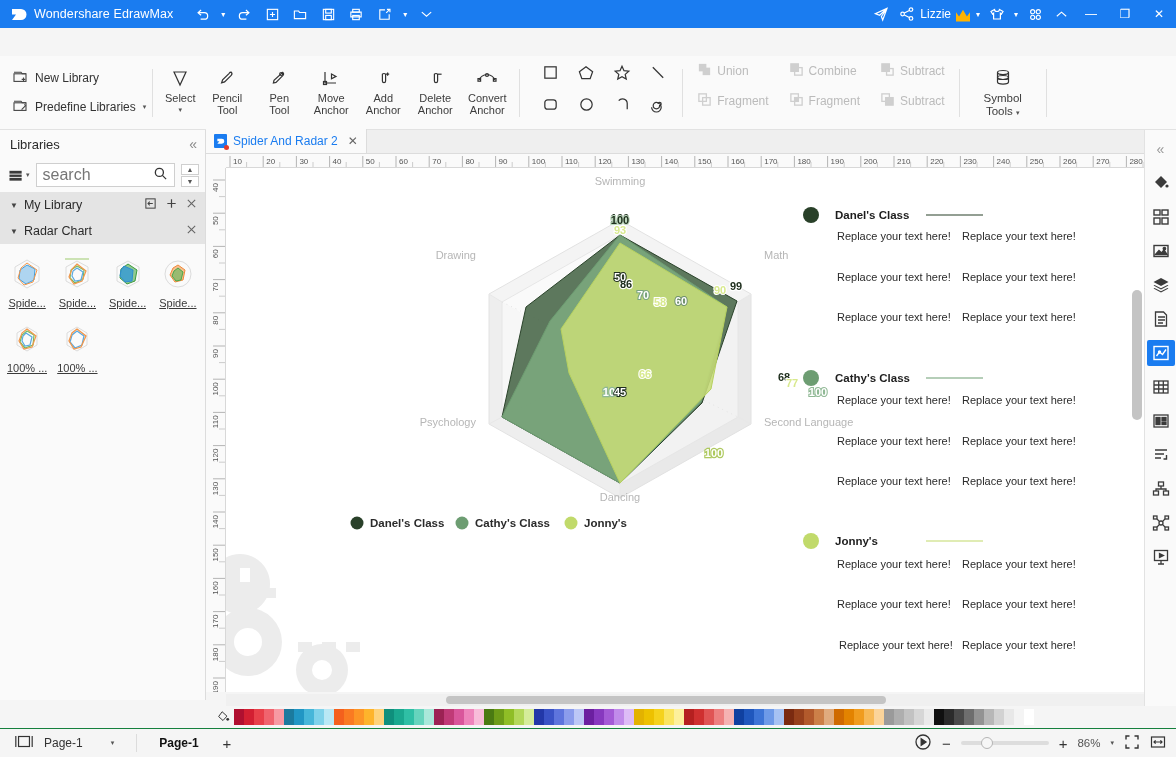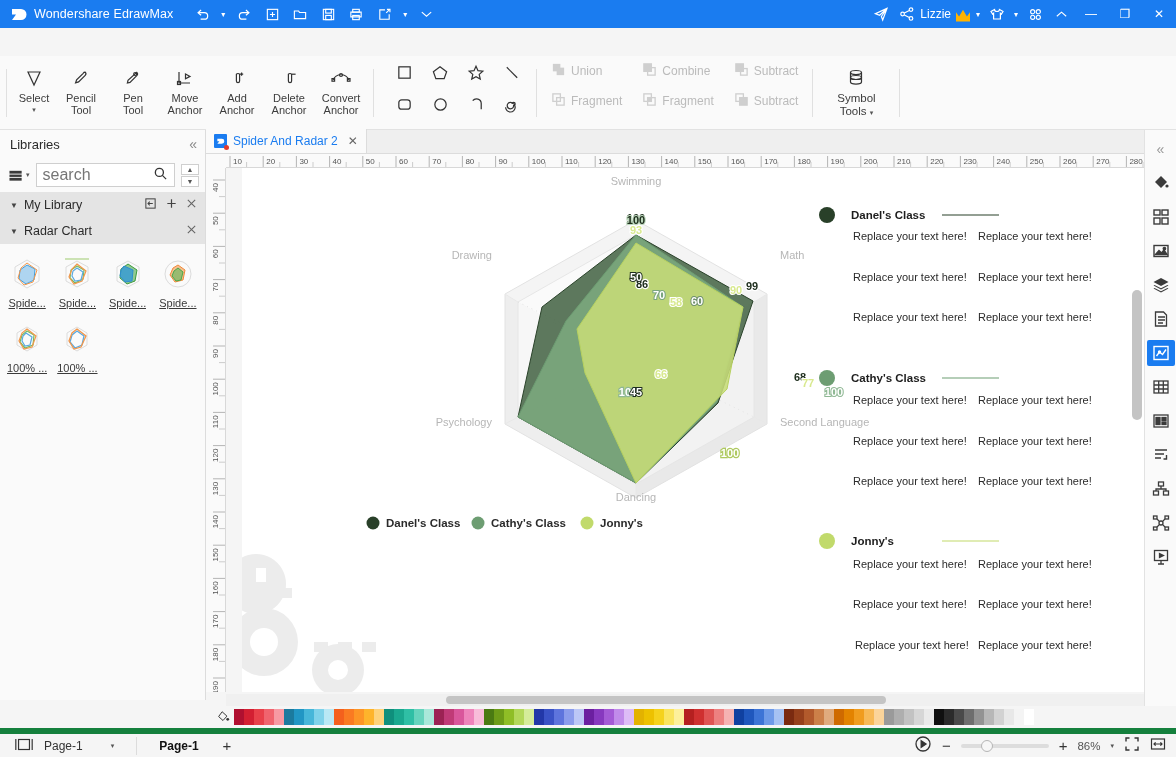--- a/index.html
+++ b/index.html
@@ -149,21 +149,21 @@
     position: absolute; left: 226px; top: 154px; width: 918px; height: 14px;
     background: #fafafa; border-bottom: 1px solid #d8d8d8; overflow: hidden;
   }
   .ruler-v {
     position: absolute; left: 206px; top: 168px; width: 20px; height: 524px;
     background: #fafafa; border-right: 1px solid #d8d8d8; overflow: hidden;
   }
   .ruler-corner { position:absolute; left:206px; top:154px; width:20px; height:14px; background:#fafafa; }
 
   .canvas {
-    position: absolute; left: 242px; top: 168px; width: 918px; height: 524px;
+    position: absolute; left: 226px; top: 168px; width: 918px; height: 524px;
     background: #f3f3f3; overflow: hidden;
   }
   .page {
     position: absolute; left: 0; top: 0; width: 918px; height: 524px; background: #fff;
   }
 
   .hscroll {
     position: absolute; left: 226px; top: 694px; width: 918px; height: 12px; background: #f0f0f0;
   }
   .hscroll .thumb { position: absolute; left: 220px; top: 2px; width: 440px; height: 8px; background: #c4c4c4; border-radius: 4px; }
@@ -188,21 +188,21 @@
   .palette-row {
     position: absolute; left: 206px; top: 706px; width: 970px; height: 22px;
     background: #f5f5f5; display: flex; align-items: center; padding-left: 6px;
   }
   .palette-swatches { display: flex; height: 16px; }
   .sw { width: 10px; height: 16px; }
 
   
   .statusbar {
     position: absolute; left: 0; top: 728px; width: 1176px; height: 29px;
-    background: #f5f5f5; border-top: 6px solid #15803d; display: flex; align-items: center;
+    background: #f5f5f5; border-top: 1px solid #15803d; display: flex; align-items: center;
   }
   .sb-left { display: flex; align-items: center; gap: 10px; padding-left: 14px; }
   .sb-pagesel { display: flex; align-items: center; gap: 28px; font-size: 12px; color: #333; }
   .sb-div { width: 1px; height: 18px; background: #dcdcdc; margin: 0 12px; }
   .sb-pagetab { font-size: 12px; color: #111; font-weight: bold; }
   .sb-plus { font-size: 15px; color: #333; margin-left: 14px; }
   .sb-right { margin-left: auto; display: flex; align-items: center; gap: 10px; padding-right: 10px; }
   .zoom-slider { position: relative; width: 88px; height: 4px; background: #dddddd; border-radius: 2px; }
   .zoom-knob { position: absolute; left: 20px; top: -4px; width: 12px; height: 12px; border-radius: 50%; background: #f6f6f6; border: 1px solid #b5b5b5; }
   .zoom-pct { font-size: 11.5px; color: #555; }
@@ -321,20 +321,43 @@
         <span class="win-btn">—</span>
         <span class="win-btn">❐</span>
         <span class="win-btn close">✕</span>
       </span>
     </span>
   </div>
 
 
   <div class="ribbon">
 
+    <div class="lib-col">
+      <div class="lib-row">
+        <span>
+          <svg width="16" height="16" viewBox="0 0 16 16" fill="none" stroke="#444" stroke-width="1.1">
+              <path d="M2 3.2h7l1.2 1.6H14"></path>
+              <rect x="2" y="4.8" width="12" height="7.6"></rect>
+              <path d="M11.5 8.6v3.6M9.7 10.4h3.6" stroke="#444"></path>
+            </svg>
+        </span>
+        <span>New Library</span>
+      </div>
+      <div class="lib-row">
+        <span>
+          <svg width="16" height="16" viewBox="0 0 16 16" fill="none" stroke="#444" stroke-width="1.1">
+              <path d="M2 3.2h7l1.2 1.6H14"></path>
+              <rect x="2" y="4.8" width="12" height="7.6"></rect>
+              <path d="M13.6 7.6 L9.6 11.6 M12.4 6.4 L13.8 7.8"></path>
+            </svg>
+        </span>
+        <span>Predefine Libraries</span>
+        <span class="caret">▾</span>
+      </div>
+    </div>
 
     <div class="rsep"></div>
 
     <div class="rgroup">
       <div class="btn-big sel">
         <span class="glyph">
           <svg width="20" height="22" viewBox="0 0 20 22" fill="none" stroke="#333" stroke-width="1.2">
               <path d="M4 4 L16 4 L10 17 z"></path>
             </svg>
         </span>

